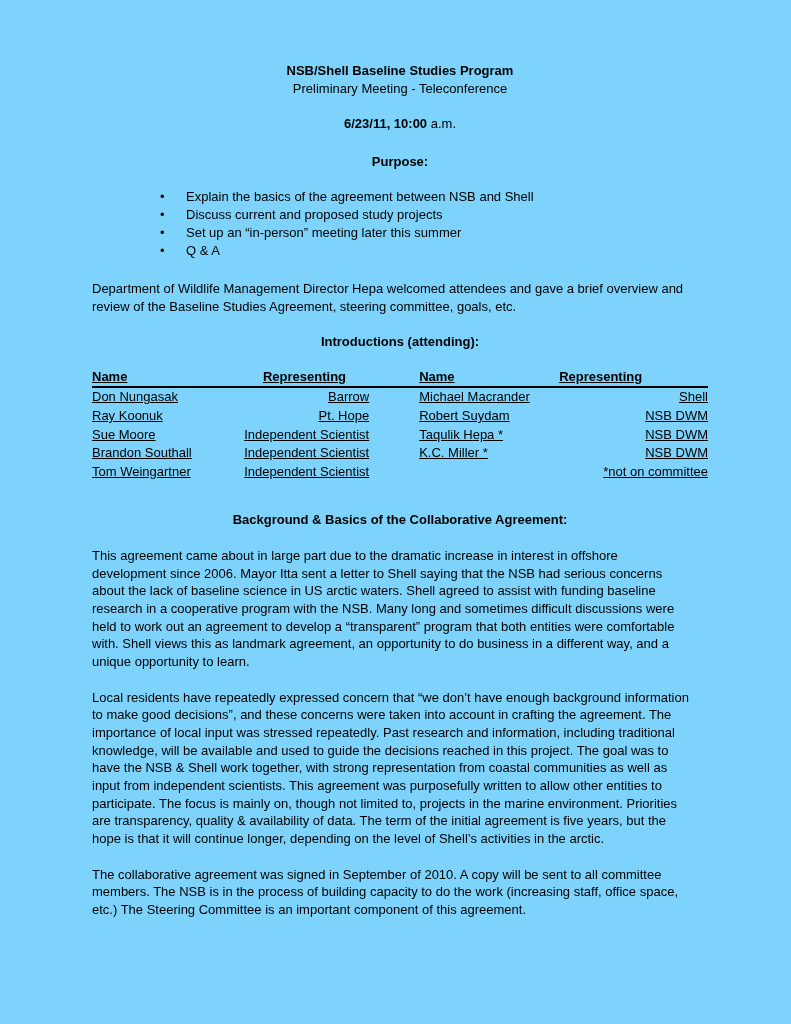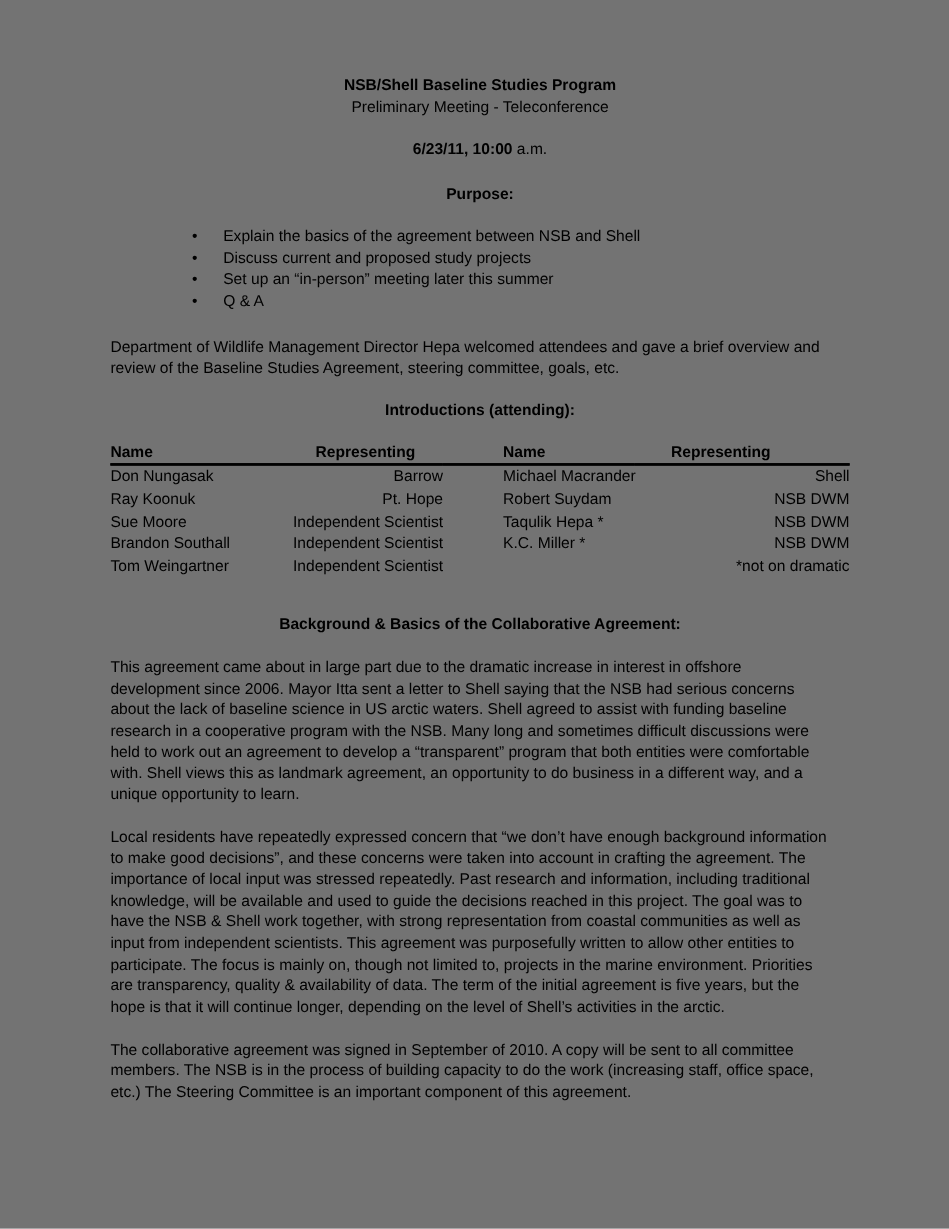--- a/index.html
+++ b/index.html
@@ -5,21 +5,21 @@
   html, body {
     margin: 0;
     padding: 0;
     background: #ffffff;
   }
   .page {
     position: relative;
     width: 791px;
     height: 1024px;
     margin: 0 auto;
-    background: #737373;
+    background: #7dd3fc;
     color: #000000;
     font-family: "Liberation Sans", sans-serif;
     font-size: 13px;
     line-height: 1.36;
     box-sizing: border-box;
     padding: 62px 83px 0 92px;
     overflow: hidden;
   }
   .doc-header { text-align: center; }
   .bold { font-weight: bold; }
@@ -47,20 +47,21 @@
     top: 0;
   }
   .para {
     margin: 18px 14px 0 0;
   }
   table.attendees {
     width: 100%;
     border-collapse: collapse;
     table-layout: fixed;
     margin-top: 17px;
+    text-decoration: underline;
   }
   table.attendees th, table.attendees td {
     padding: 0.5px 0;
     font-size: 13px;
     vertical-align: top;
     overflow: visible;
     white-space: nowrap;
   }
   table.attendees thead tr { border-bottom: 2.5px solid #000; }
   table.attendees th { font-weight: bold; }
@@ -133,21 +134,21 @@
           <tr>
             <td>Brandon Southall</td>
             <td>Independent Scientist</td>
             <td>K.C. Miller *</td>
             <td>NSB DWM</td>
           </tr>
           <tr>
             <td>Tom Weingartner</td>
             <td>Independent Scientist</td>
             <td></td>
-            <td>*not on dramatic</td>
+            <td>*not on committee</td>
           </tr>
         </tbody>
     </table>
   </div>
 
   <div>
     <div class="heading background-gap">Background &amp; Basics of the Collaborative Agreement:</div>
     <div id="background-paragraphs">
         <p class="para">This agreement came about in large part due to the dramatic increase in interest in offshore development since 2006. Mayor Itta sent a letter to Shell saying that the NSB had serious concerns about the lack of baseline science in US arctic waters. Shell agreed to assist with funding baseline research in a cooperative program with the NSB. Many long and sometimes difficult discussions were held to work out an agreement to develop a “transparent” program that both entities were comfortable with. Shell views this as landmark agreement, an opportunity to do business in a different way, and a unique opportunity to learn.</p>
         <p class="para">Local residents have repeatedly expressed concern that “we don’t have enough background information to make good decisions”, and these concerns were taken into account in crafting the agreement. The importance of local input was stressed repeatedly. Past research and information, including traditional knowledge, will be available and used to guide the decisions reached in this project. The goal was to have the NSB &amp; Shell work together, with strong representation from coastal communities as well as input from independent scientists. This agreement was purposefully written to allow other entities to participate. The focus is mainly on, though not limited to, projects in the marine environment. Priorities are transparency, quality &amp; availability of data. The term of the initial agreement is five years, but the hope is that it will continue longer, depending on the level of Shell’s activities in the arctic.</p>

